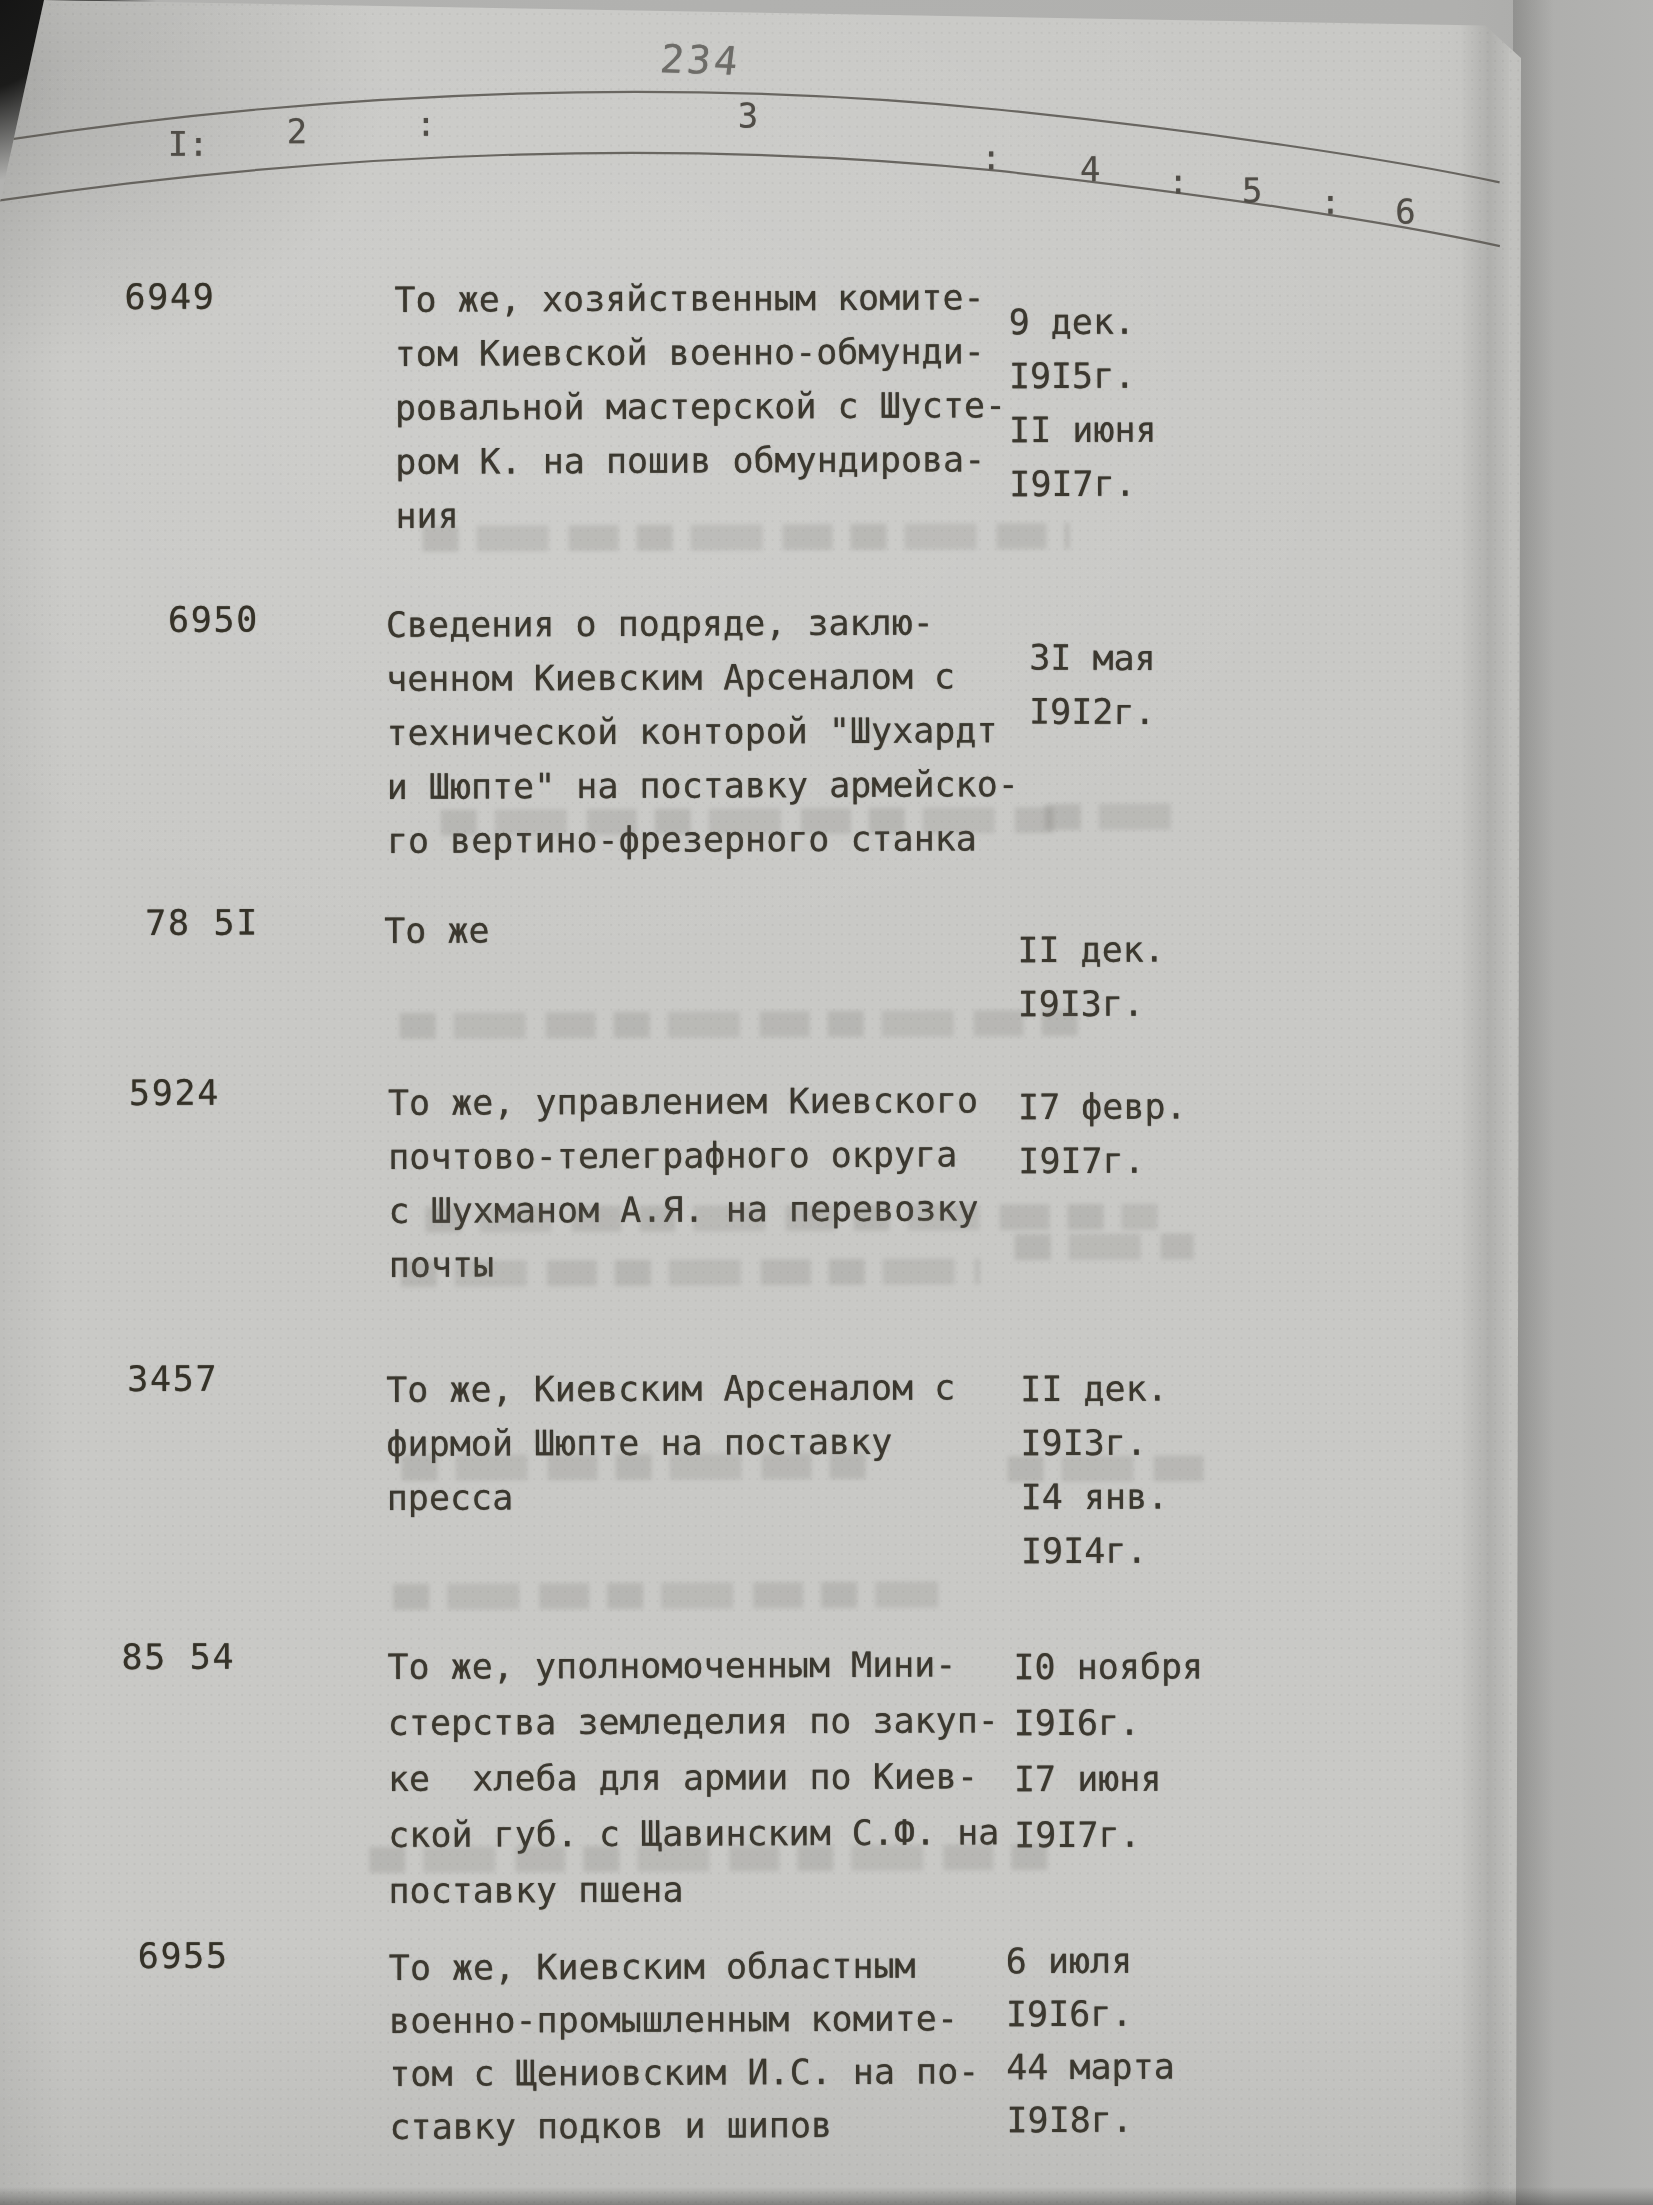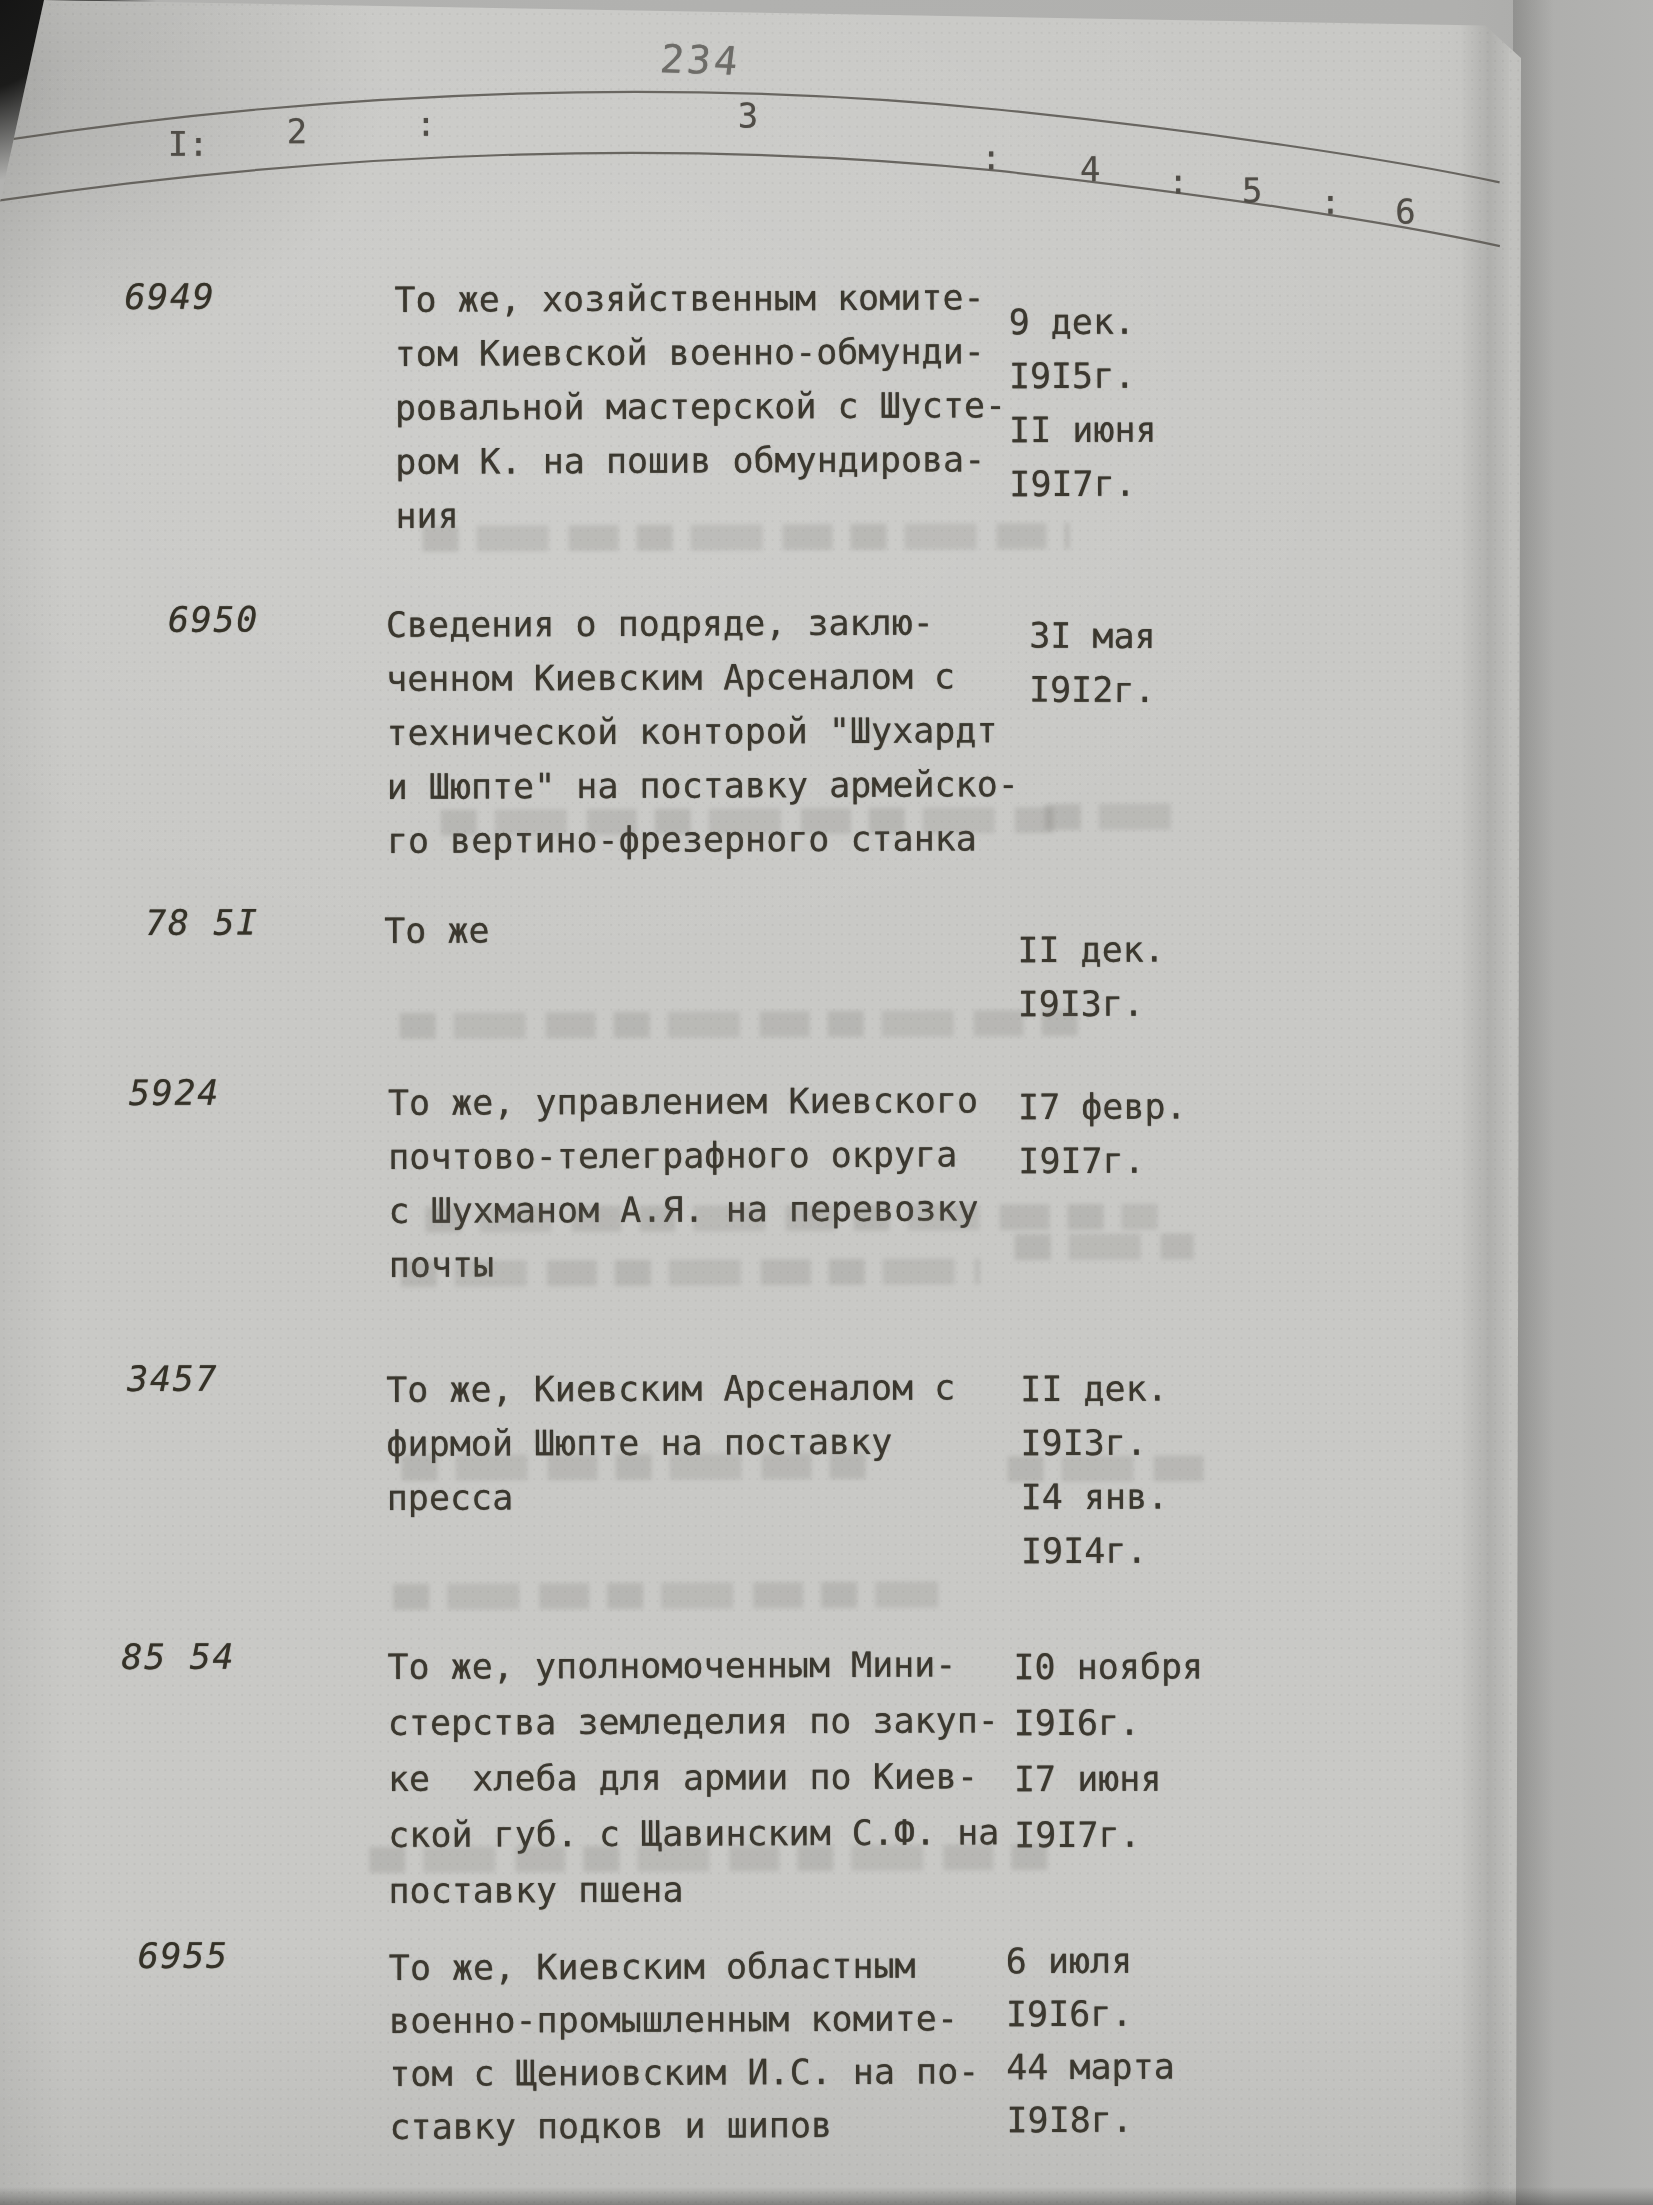--- a/index.html
+++ b/index.html
@@ -33,21 +33,21 @@
   .bottom-edge{position:absolute;left:0;top:2187px;width:100%;height:18.7px;
     background:linear-gradient(180deg, rgba(30,30,28,0), rgba(30,30,28,.40));}
   .content{position:absolute;inset:0;transform:rotate(-0.25deg);}
   .pageno{position:absolute;left:665px;top:37px;font-size:39px;color:#6d6c68;
     letter-spacing:3.4px;transform:rotate(2deg) skewX(-5deg);
     text-shadow:0 0 0.9px rgba(90,88,84,.7);}
   .rules{position:absolute;left:0;top:0;pointer-events:none;}
   .hl{position:absolute;font-size:34px;color:#504d47;text-shadow:0 0 0.9px rgba(80,77,70,.6);}
   .cell{position:absolute;font-size:35px;color:#3b382f;white-space:pre-wrap;
     text-shadow:0 0 1.1px rgba(59,56,47,.62), 0.3px 0.3px 0 rgba(59,56,47,.25);}
-  .num{color:#353228;letter-spacing:1.7px;font-style:italic;}
+  .num{color:#353228;letter-spacing:1.7px;}
   .ghost{position:absolute;height:25.5px;filter:blur(2.2px);opacity:.34;pointer-events:none;
     background:repeating-linear-gradient(90deg,
       rgba(104,102,97,.55) 0 36px, rgba(104,102,97,0) 36px 54px,
       rgba(104,102,97,.45) 54px 126px, rgba(104,102,97,0) 126px 146px,
       rgba(104,102,97,.5) 146px 196px, rgba(104,102,97,0) 196px 214px);}
 </style>
 </head>
 <body>
 
 <div class="screen">
@@ -86,21 +86,21 @@
 I9I5г.
 II июня
 I9I7г.</div>
 
       <div class="cell num" style="left:170px;top:597px">6950</div>
       <div class="cell desc" style="left:388px;top:596px;line-height:54px">Сведения о подряде, заклю-
 ченном Киевским Арсеналом с
 технической конторой "Шухардт
 и Шюпте" на поставку армейско-
 го вертино-фрезерного станка</div>
-      <div class="cell" style="left:1031px;top:610px;line-height:54px;transform:rotate(0.5deg)">3I мая
+      <div class="cell" style="left:1031px;top:632px;line-height:54px;transform:rotate(0.5deg)">3I мая
 I9I2г.</div>
 
       <div class="cell num" style="left:146px;top:900px">78 5I</div>
       <div class="cell desc" style="left:385px;top:902px;line-height:54px">То же</div>
       <div class="cell" style="left:1018px;top:924px;line-height:54px">II дек.
 I9I3г.</div>
 
       <div class="cell num" style="left:129px;top:1070px">5924</div>
       <div class="cell desc" style="left:388px;top:1074px;line-height:54px">То же, управлением Киевского
 почтово-телеграфного округа

